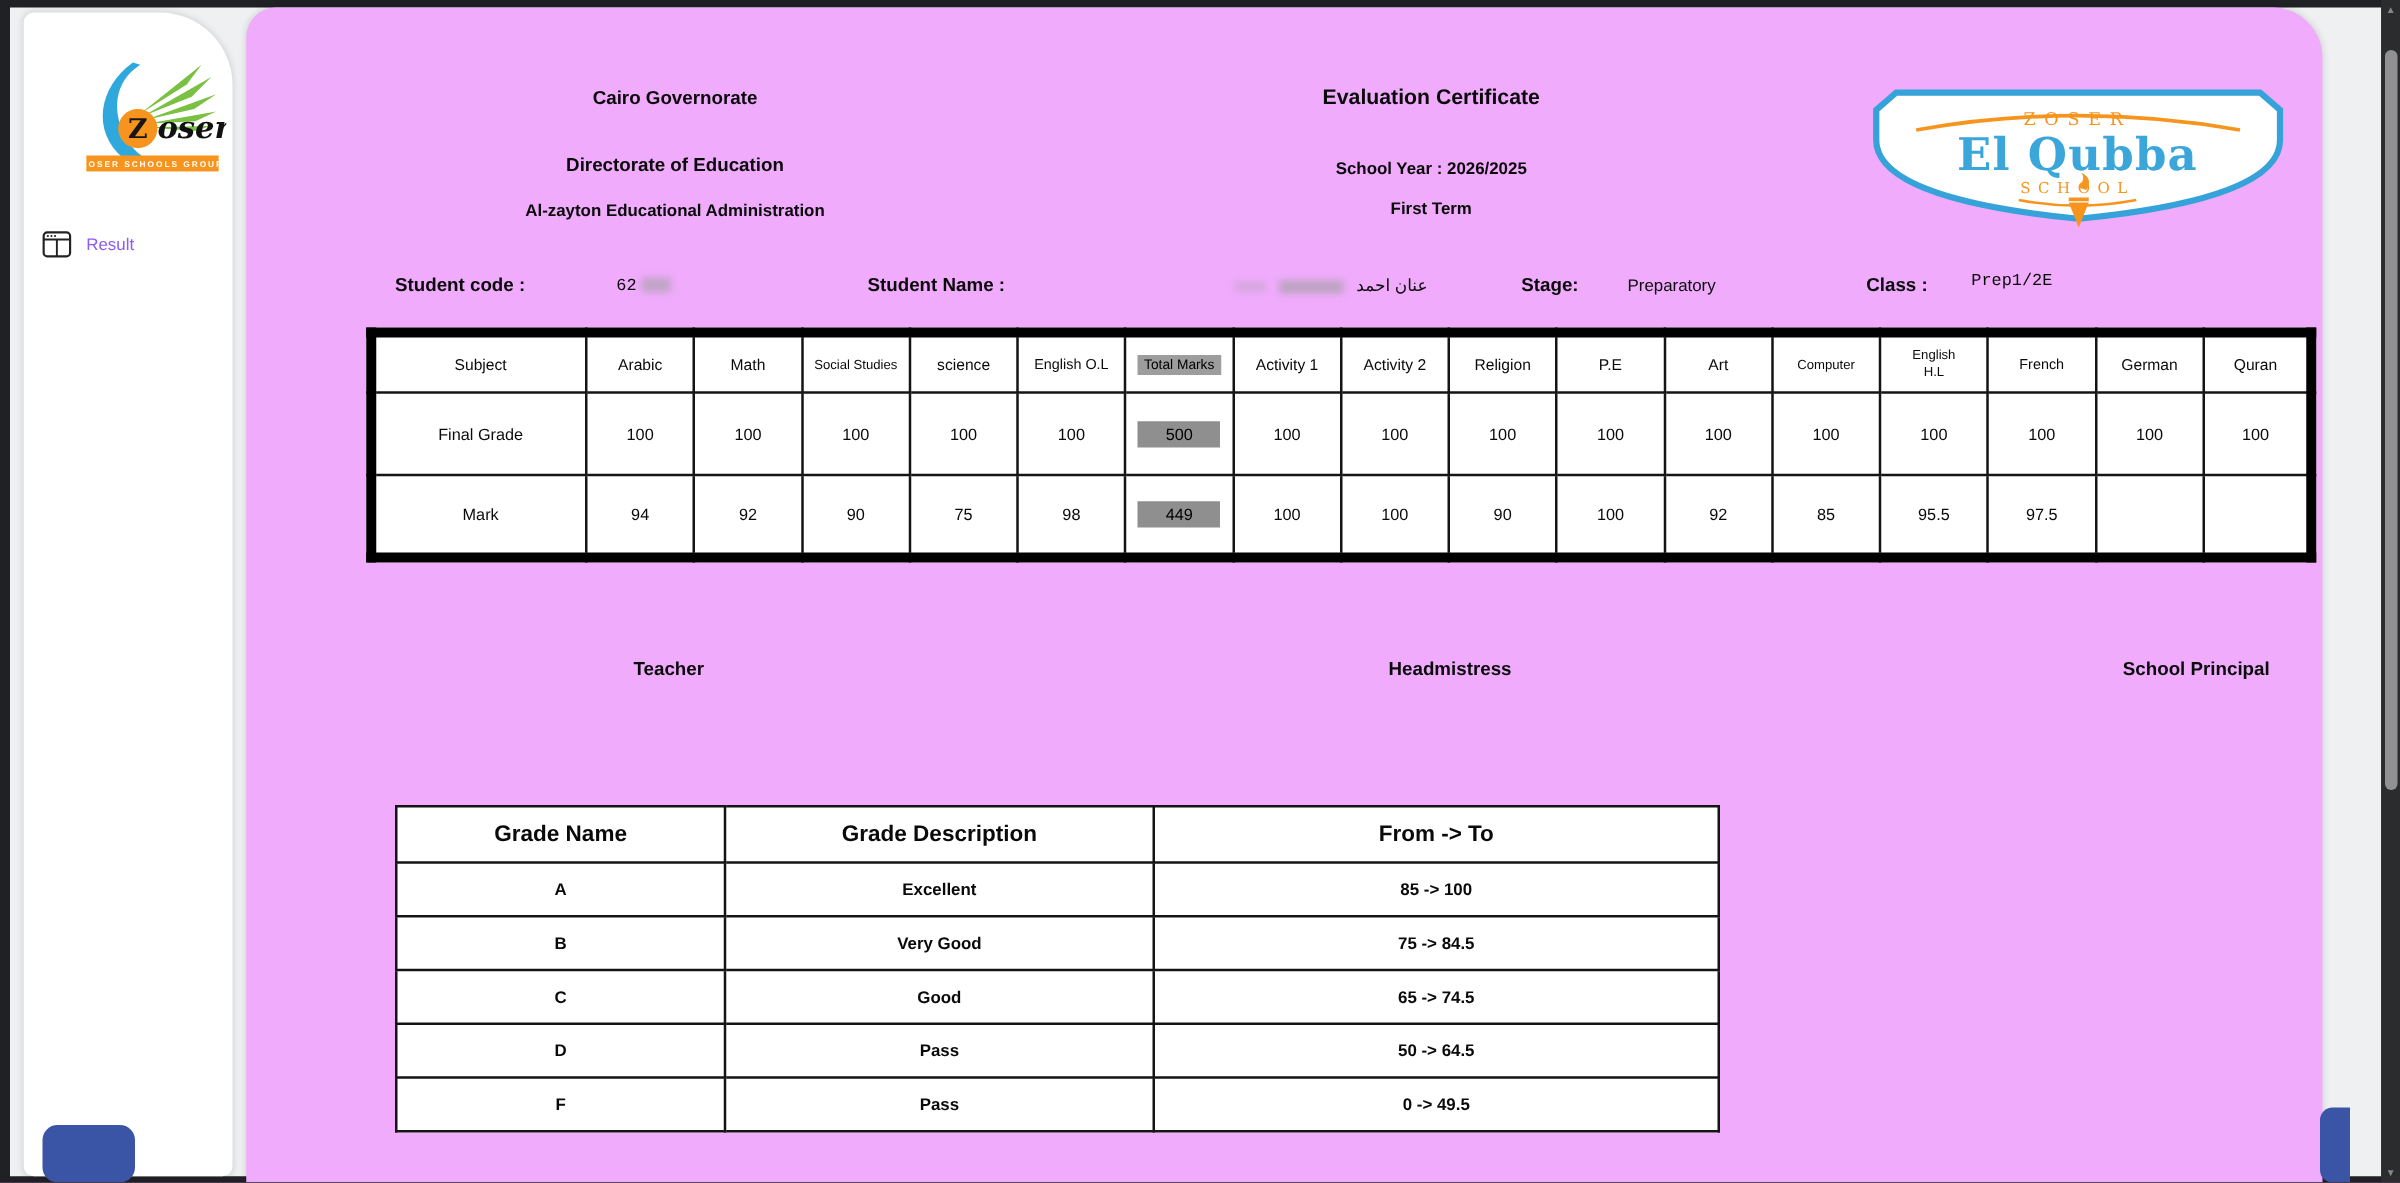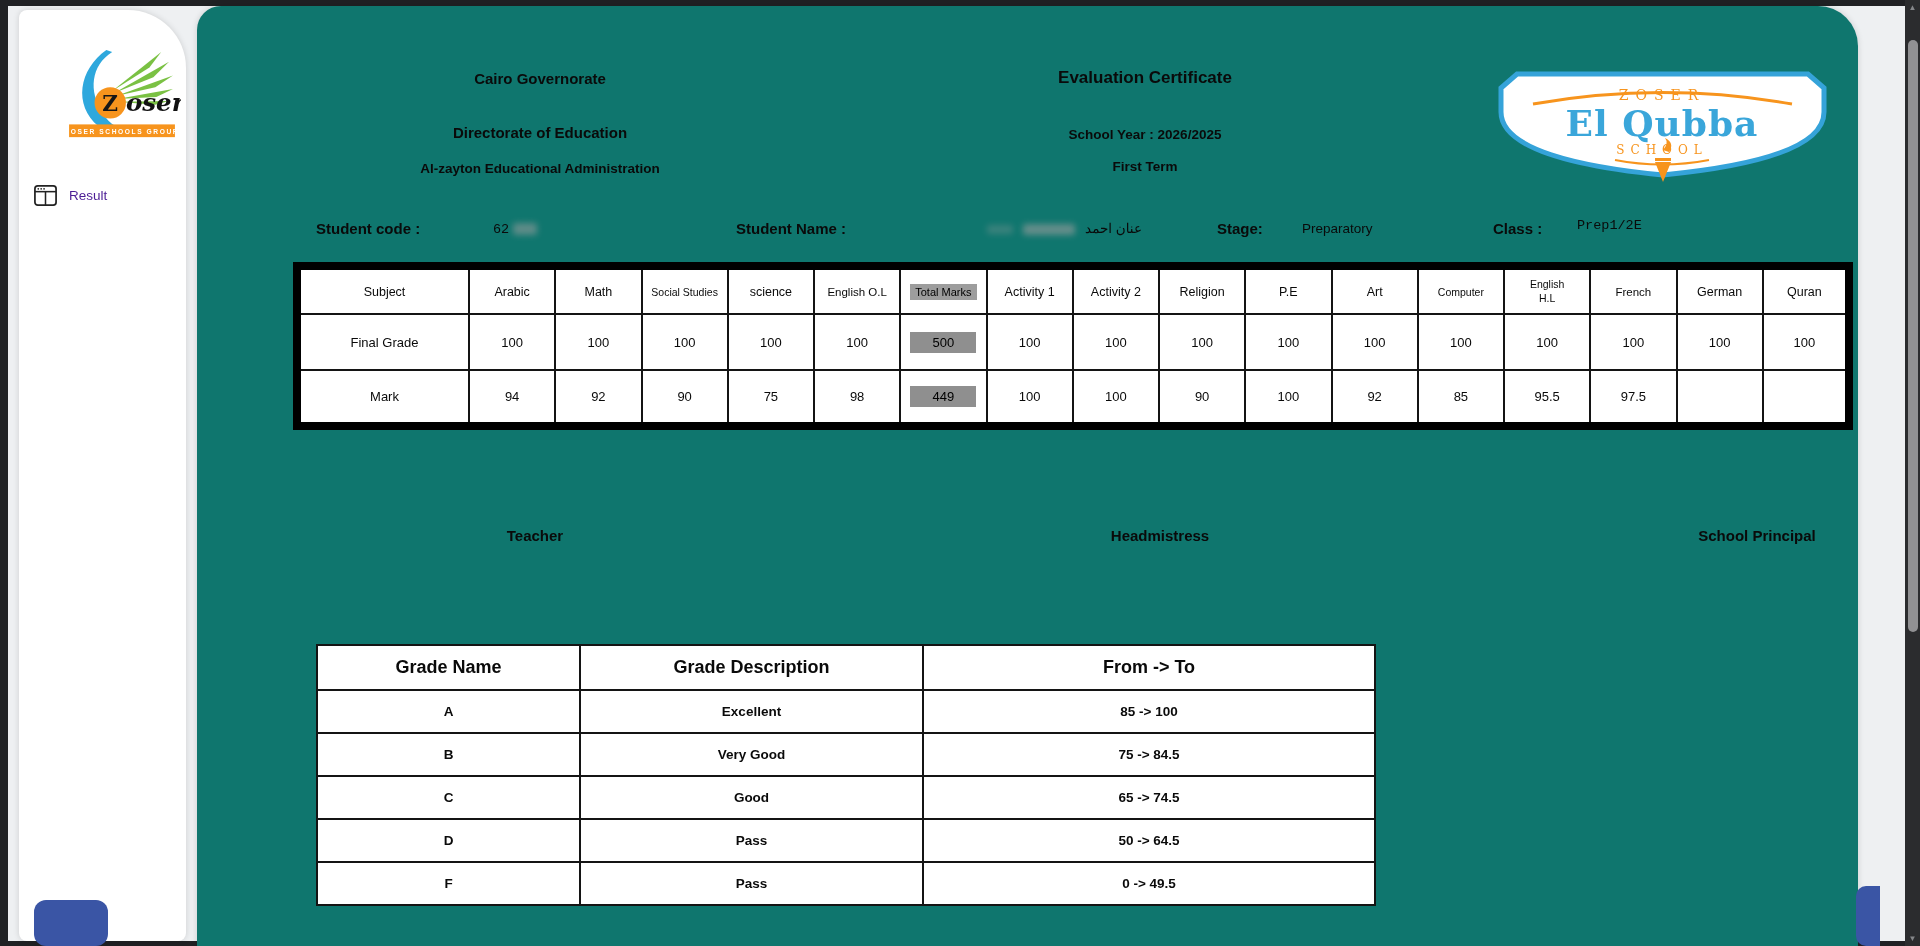--- a/index.html
+++ b/index.html
@@ -6,42 +6,42 @@
   .screen{position:relative;width:1920px;height:946px;background:#202124;overflow:hidden;
           font-family:"Liberation Sans",sans-serif;color:#0a0a0a;}
   .abs{position:absolute;}
   .workspace{position:absolute;left:8px;top:6px;width:1897px;height:935px;background:#eef0f2;}
 
   
   .sidebar-card{position:absolute;left:11px;top:4px;width:167px;height:931px;background:#ffffff;
                 border-radius:8px 58px 8px 8px;box-shadow:0 0 6px rgba(0,0,0,.14);}
   .nav-item{position:absolute;left:14px;top:170px;width:130px;height:30px;display:flex;align-items:center;
             gap:11px;cursor:pointer;}
-  .nav-item span.lbl{font-size:13.5px;color:#4c1d95;text-align:right;}
-
-  
-  .main-card{position:absolute;left:189px;top:0px;width:1661px;height:940px;background:#0f766e;
+  .nav-item span.lbl{font-size:13.5px;color:#8b5cf6;text-align:right;}
+
+  
+  .main-card{position:absolute;left:189px;top:0px;width:1661px;height:940px;background:#f0abfc;
              border-radius:24px 40px 0 0;box-shadow:0 0 6px rgba(0,0,0,.14);}
   .hdr-line{position:absolute;width:400px;text-align:center;font-weight:bold;}
   .fs17{font-size:17px;} .fs15{font-size:15px;} .fs14{font-size:14px;} .fs135{font-size:13.5px;} .fs13{font-size:13px;font-family:Liberation Mono, monospace;}
   .lbl-b{position:absolute;font-size:15px;font-weight:bold;white-space:nowrap;}
   .val-r{position:absolute;font-size:13.5px;white-space:nowrap;}
   .sig{position:absolute;top:521px;transform:translateX(-50%);font-size:15px;font-weight:bold;white-space:nowrap;margin-left:40px;}
 
   .blob{display:inline-block;background:#9e9e9e;border-radius:2px;filter:blur(3px);vertical-align:middle;}
   .blob-code{width:24px;height:12px;opacity:.55;margin-left:4px;}
   .blob-name1{width:52px;height:11px;opacity:.6;margin:0 10px;}
   .blob-name2{width:26px;height:9px;opacity:.3;}
 
   
   table{border-collapse:collapse;table-layout:fixed;background:#fff;}
   th,td{border:2px solid #141414;text-align:center;vertical-align:middle;overflow:hidden;padding:0 1px;}
   #marks-table{position:absolute;left:96px;top:256px;width:1560px;border:8px solid #000000;}
   #marks-table thead tr{height:48px;}
-  #marks-table tbody tr{height:56px;}
+  #marks-table tbody tr{height:66px;}
   #marks-table th{font-size:12.5px;font-weight:normal;}
   #marks-table td{font-size:13px;}
   #marks-table td.rowlabel{font-size:13px;}
   .fs-xs{font-size:10.5px !important;}
   .fs-sm{font-size:11.5px !important;}
   .wrap2{white-space:pre-line;line-height:1.25;}
   .chip{display:inline-block;background:#9d9d9d;color:#000;padding:2px 5px;font-size:11px;}
   .chip-val{display:inline-block;background:#8f8f8f;color:#000;min-width:62px;padding:3px 2px;font-size:13px;}
 
   #grades-table{position:absolute;left:119px;top:638px;width:1058px;border:2.5px solid #101010;}
@@ -119,21 +119,21 @@
           <path d="M166,80 q6,-7 2,-12 q10,5 4,14 Z"></path>
           <polygon points="158,92 174,92 166,112"></polygon>
           <rect x="158" y="88" width="16" height="3"></rect>
         </g>
       </svg>
 
       <div class="lbl-b" style="left:119px;top:214px;">Student code :</div>
       <div class="val-r fs13" style="left:296px;top:216px;">
         <span>62</span><span class="blob blob-code"></span>
       </div>
-      <div class="lbl-b" style="left:539px;top:214px;text-align:center;">Student Name :</div>
+      <div class="lbl-b" style="left:497px;top:214px;text-align:center;">Student Name :</div>
       <div class="val-r fs14" style="left:745px;top:214px;width:200px;direction:rtl;">
         <span>عنان احمد</span><span class="blob blob-name1"></span><span class="blob blob-name2"></span>
       </div>
       <div class="lbl-b" style="left:1020px;top:214px;">Stage:</div>
       <div class="val-r" style="left:1105px;top:215px;">Preparatory</div>
       <div class="lbl-b" style="left:1296px;top:214px;">Class :</div>
       <div class="val-r fs13" style="left:1380px;top:212px;">Prep1/2E</div>
 
       <table id="marks-table">
           <colgroup>

